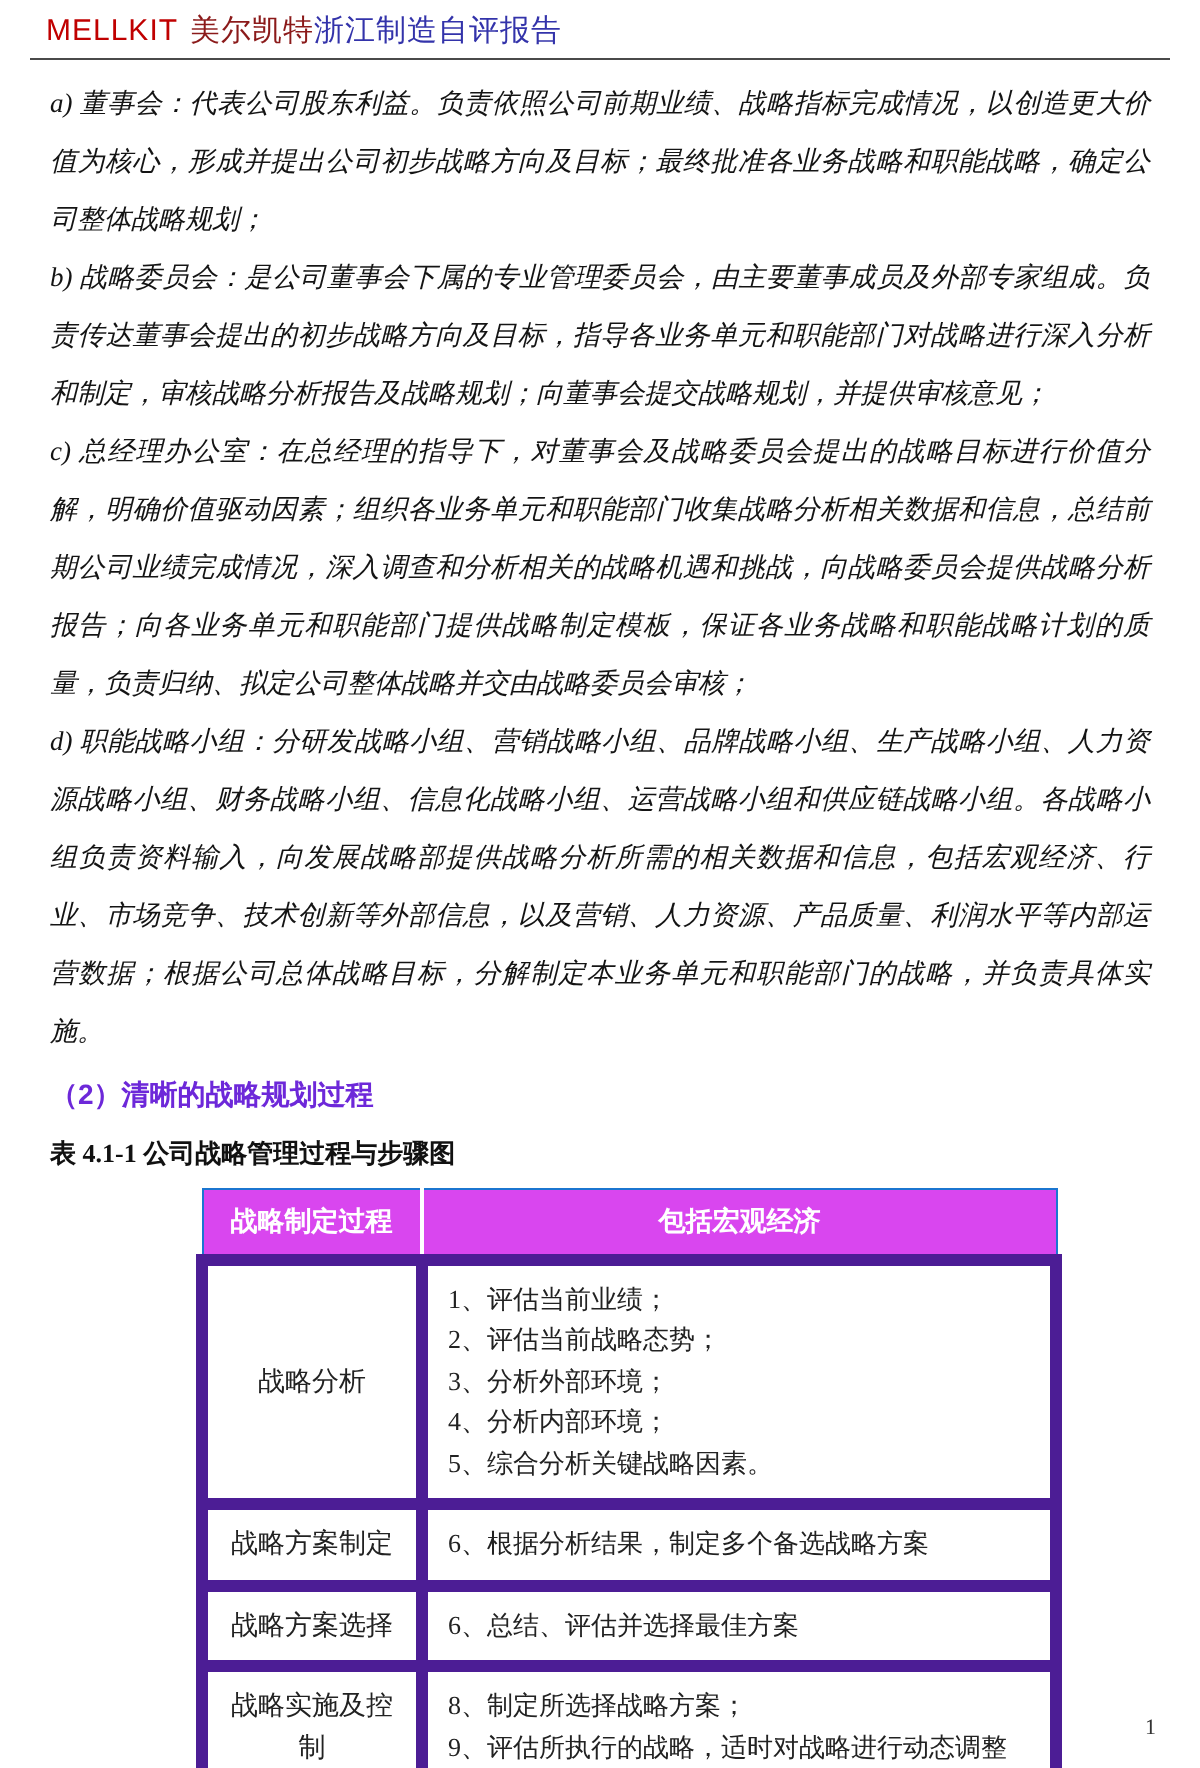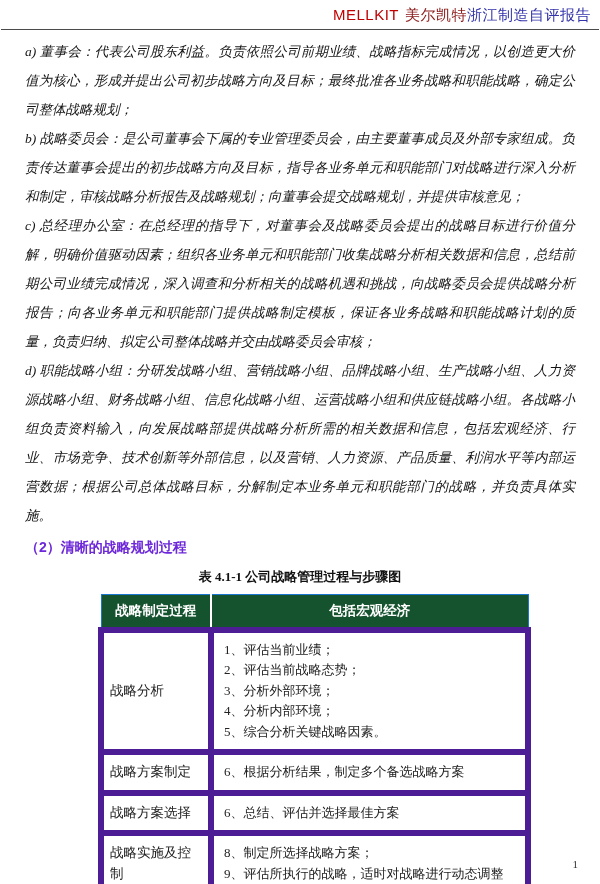--- a/index.html
+++ b/index.html
@@ -9,28 +9,27 @@
     width: 600px;
     height: 884px;
     margin: 0 auto;
     background: #ffffff;
     font-family: "Liberation Serif", "DejaVu Serif", serif;
     color: #1a1a1a;
     overflow: hidden;
   }
   
   .hdr {
-    margin: 0 1px;
+    margin: 0 15px;
     padding: 6px 8px 4px 8px;
     border-bottom: 1.5px solid #4a4a4a;
     font-family: "Liberation Sans", "DejaVu Sans", sans-serif;
     font-size: 15px;
     letter-spacing: 0.5px;
     white-space: nowrap;
-    text-align: right;
   }
   .hdr .brand   { color: #c00000; font-weight: 500; }
   .hdr .brandcn { color: #8b1a1a; margin-left: 6px; }
   .hdr .rpt     { color: #3333aa; }
   
   .content { padding: 7px 25px 0 25px; }
   .kai {
     font-family: "Liberation Serif", "DejaVu Serif", serif;
     font-style: italic;
     font-size: 13.5px;
@@ -44,57 +43,56 @@
     font-weight: bold;
     font-style: normal;
     font-size: 14px;
     line-height: 26px;
     color: #6d28d9;
     margin-top: 3px;
   }
   .sec2-h { margin-top: 4px; }
   
   .tbl-caption {
-    text-align: center;
     font-weight: bold;
     font-size: 13px;
     margin: 8px 0 8px 0;
     color: #111111;
     font-family: "Liberation Serif", "DejaVu Serif", serif;
   }
   table.strategy {
     border-collapse: collapse;
     margin-left: 73px;
     width: 433px;
     font-size: 13px;
     table-layout: fixed;
   }
   table.strategy col.c1 { width: 110px; }
   table.strategy th {
-    background: #14532d;
+    background: #d946ef;
     color: #ffffff;
     font-weight: bold;
     font-size: 13.5px;
     height: 35px;
     text-align: center;
     vertical-align: middle;
     border: 1px solid #1b76d0;
     font-family: "Liberation Sans", "DejaVu Sans", sans-serif;
   }
   table.strategy th + th { border-left: 2px solid #ffffff; }
   table.strategy thead tr { border-bottom: 2px solid #ffffff; }
   table.strategy td {
     border: 6px solid #4c1d95;
     vertical-align: middle;
     color: #222222;
     line-height: 20.5px;
     padding: 7px 6px;
   }
   table.strategy td.proc {
-    text-align: left;
+    text-align: center;
     font-size: 13.5px;
   }
   table.strategy td.steps {
     padding-left: 10px;
     white-space: pre-line;
     text-align: left;
   }
   
   .pagenum {
     position: absolute;

